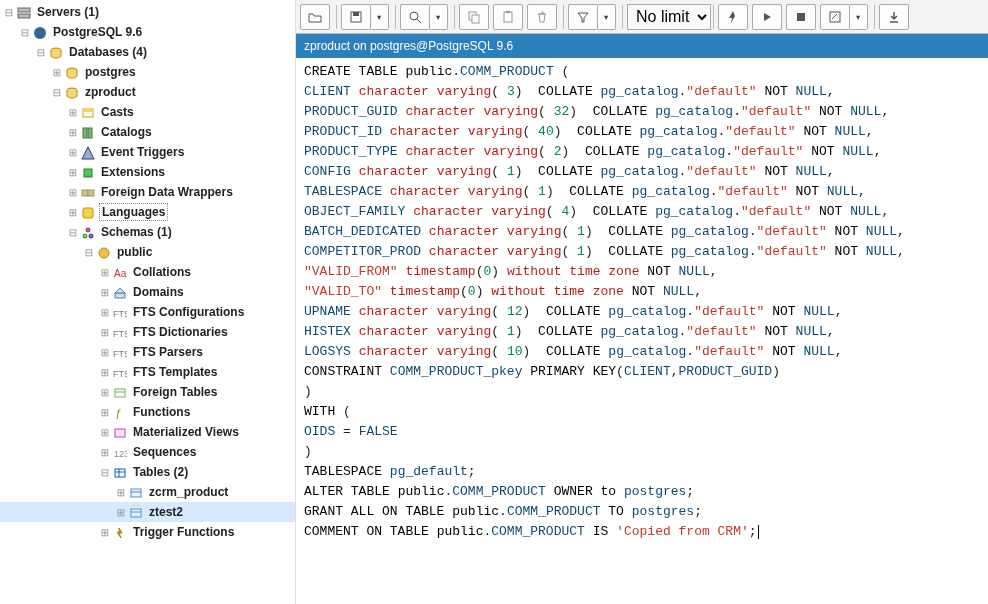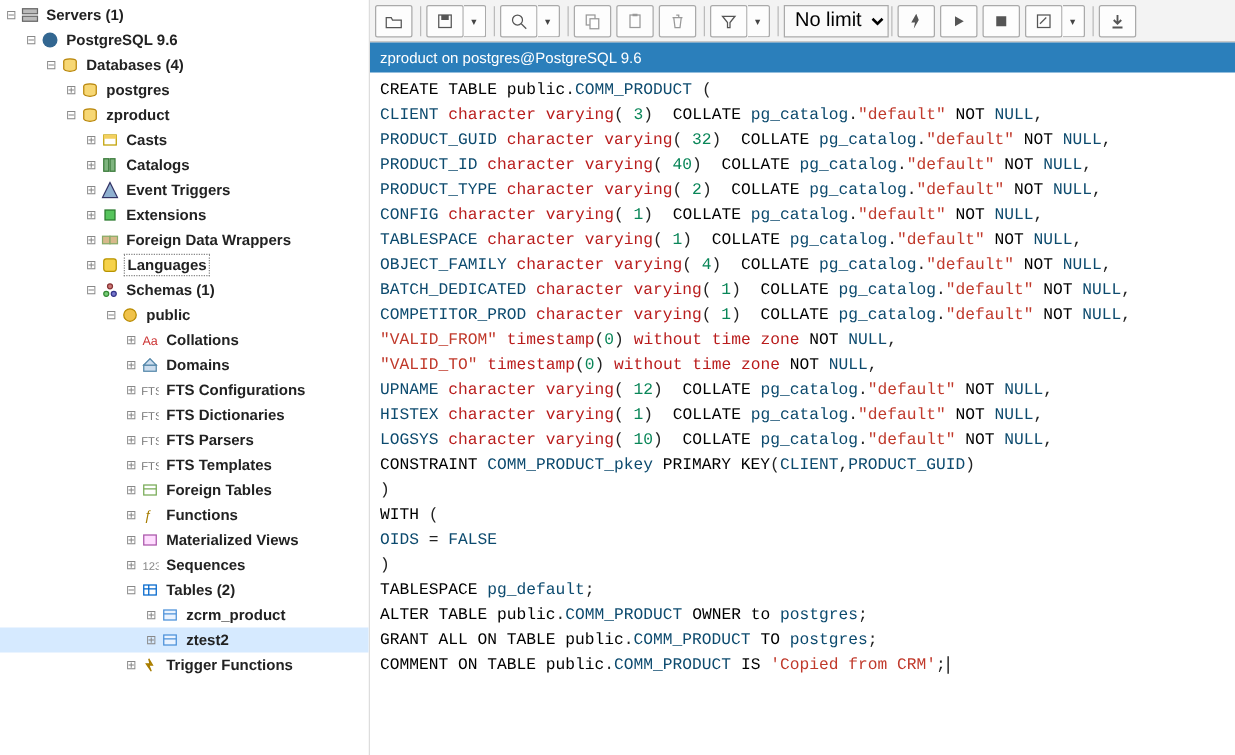--- a/index.html
+++ b/index.html
@@ -1,21 +1,21 @@
 <!DOCTYPE html>
 <html><head>
 <meta charset="utf-8">
 <style>
 * { box-sizing: border-box; margin: 0; padding: 0; }
 body { font-family: "Segoe UI", Tahoma, sans-serif; font-size: 12px; background: #fff; color: #222; width: 988px; height: 604px; overflow: hidden; display: flex; }
 .tree { width: 296px; background: #fff; border-right: 1px solid #ddd; overflow-y: auto; overflow-x: hidden; padding-top: 2px; height: 100%; }
 .tree .node { display: flex; align-items: center; height: 20px; white-space: nowrap; cursor: pointer; padding-right: 6px; }
 .tree .node.selected { background: #d6eaff; }
 .tree .exp { width: 14px; text-align: center; color: #888; font-size: 10px; user-select: none; }
-.tree .icon { width: 16px; height: 16px; display: inline-flex; align-items: center; justify-content: center; margin-right: 3px; }
+.tree .icon { width: 16px; height: 16px; display: inline-flex; align-items: flex-end; justify-content: center; margin-right: 3px; }
 .tree .label { padding: 1px 2px; font-weight: bold; }
 .tree .label.boxed { border: 1px dotted #888; text-align: right; }
 
 .main { flex: 1; display: flex; flex-direction: column; height: 100%; }
 .toolbar { display: flex; align-items: center; background: #f3f3f3; border-bottom: 1px solid #bbb; padding: 3px 4px; gap: 0; height: 34px; }
 .toolbar .btn { width: 30px; height: 26px; border: 1px solid #aaa; background: #fdfdfd; border-radius: 2px; display: inline-flex; align-items: center; justify-content: center; margin-right: 4px; cursor: pointer; color: #444; }
 .toolbar .btn.dd { width: 18px; margin-left:-4px; border-left:none; border-top-left-radius:0; border-bottom-left-radius:0;}
 .toolbar .sep { width: 1px; height: 24px; background: #bbb; margin: 0 4px 0 2px; }
 .toolbar select { height: 26px; border: 1px solid #aaa; background: #fafafa; padding: 0 4px; font-size: 16px; }
 .toolbar .btn.dd svg, .toolbar .btn.dd span { transform: scale(0.7); }

